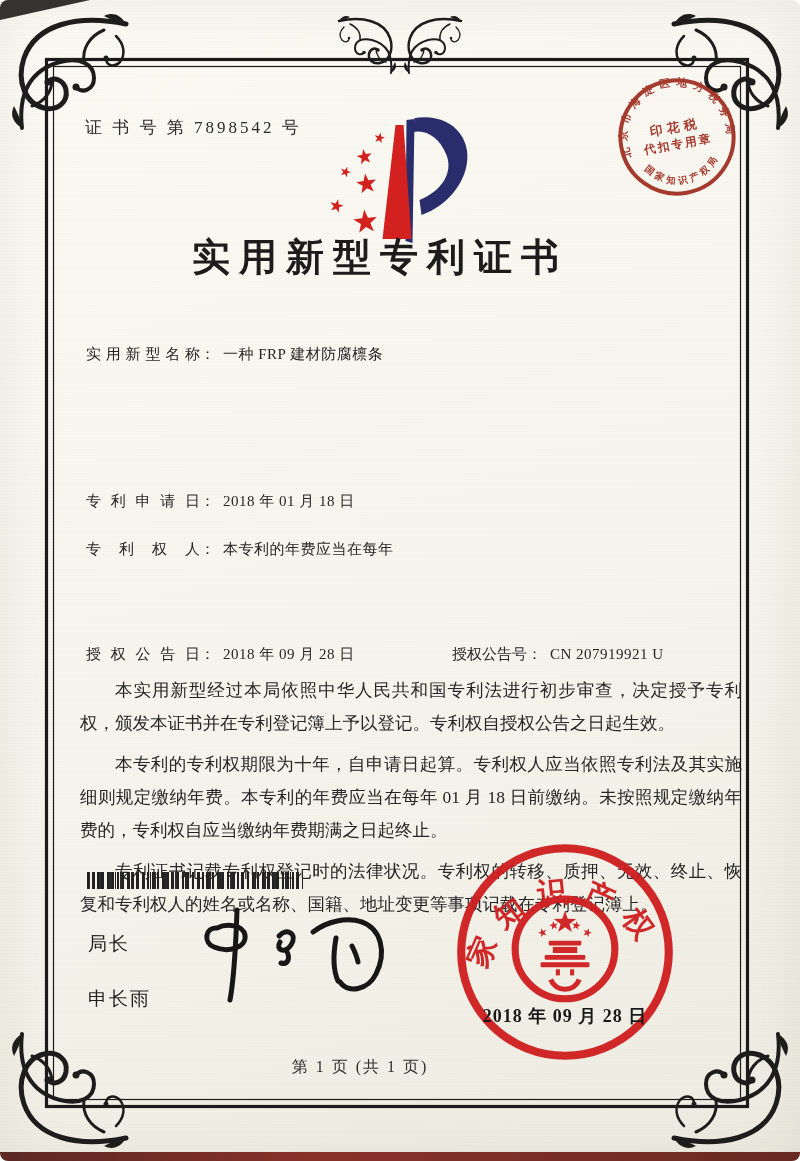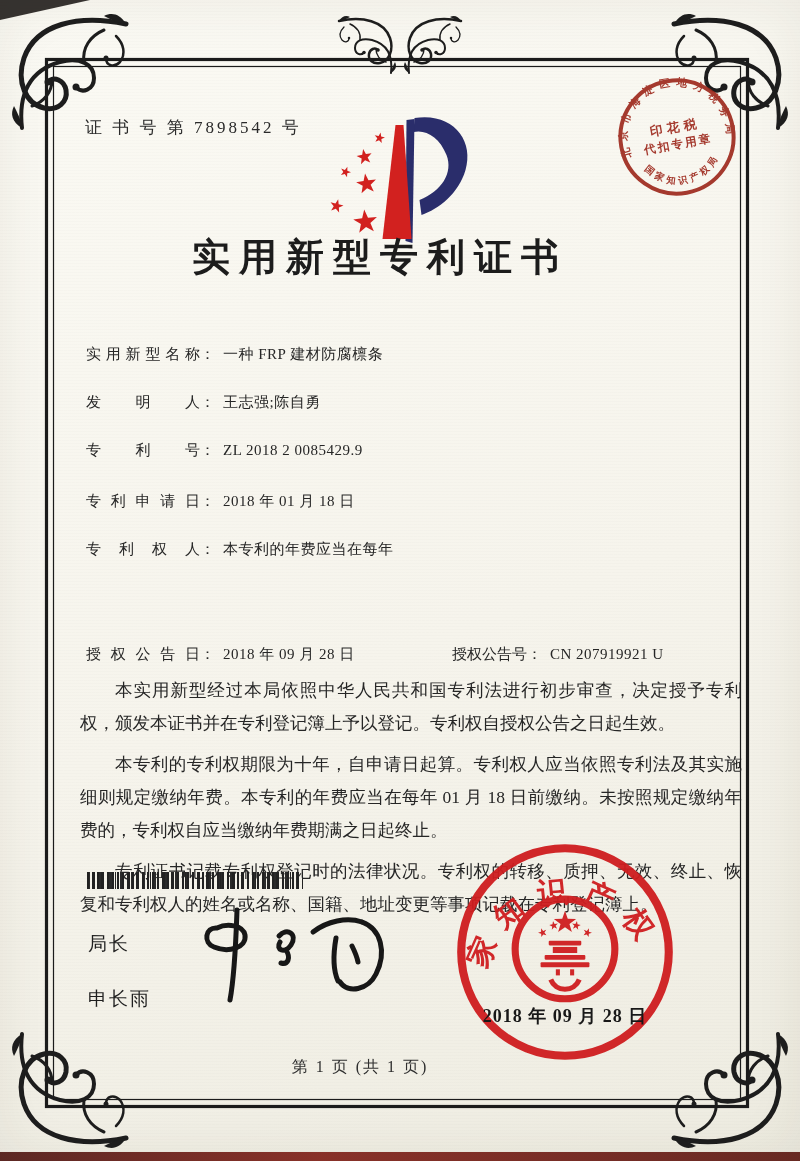--- a/index.html
+++ b/index.html
@@ -1,20 +1,21 @@
 <!DOCTYPE html>
 <html><head>
 <meta charset="utf-8">
 <style>
   html,body{margin:0;padding:0;}
   .page{
     position:relative;width:800px;height:1161px;overflow:hidden;
     background:linear-gradient(160deg,#fbfaf4 0%,#f6f4ec 55%,#eeece1 100%);
     font-family:"Liberation Serif","DejaVu Serif",serif;color:#222;
     box-shadow:inset 0 0 60px rgba(60,50,30,.08);
+    border-radius:8px;
   }
   .texture{position:absolute;inset:0;pointer-events:none;
     background:repeating-linear-gradient(0deg,rgba(0,0,0,.012) 0 1px,transparent 1px 3px);}
   .frame-layer{position:absolute;left:0;top:0;}
   .cert-no{position:absolute;left:85px;top:116px;font-size:17px;letter-spacing:3px;color:#2a2a2a;}
   .title{position:absolute;left:0;top:232px;width:760px;text-align:center;
     font-size:38px;font-weight:bold;letter-spacing:9px;color:#1c1c1c;}
   .logo{position:absolute;left:320px;top:112px;}
   .tax-stamp{position:absolute;left:616px;top:76px;transform:rotate(-10deg);opacity:.92;}
   .row{position:absolute;left:86px;width:680px;font-size:15px;color:#262626;white-space:nowrap;}
@@ -108,26 +109,20 @@
       <use href="#star" transform="translate(14,94) scale(0.7) rotate(14)"></use>
       <use href="#star" transform="translate(43,110) scale(1.25) rotate(-6)"></use>
     </g>
   </svg>
 
   <div class="title">实用新型专利证书</div>
 
   <div class="row" style="top:345px">
     <span class="lbl">实用新型名称</span><span>：</span><span class="val">一种 FRP 建材防腐檩条</span>
   </div>
-  <div class="row" style="top:393px">
-    <span class="lbl">发明人</span><span>：</span><span class="val">王志强;陈自勇</span>
-  </div>
-  <div class="row" style="top:441px">
-    <span class="lbl">专利号</span><span>：</span><span class="val">ZL 2018 2 0085429.9</span>
-  </div>
   <div class="row" style="top:492px">
     <span class="lbl">专利申请日</span><span>：</span><span class="val">2018 年 01 月 18 日</span>
   </div>
   <div class="row" style="top:540px">
     <span class="lbl">专利权人</span><span>：</span><span class="val">本专利的年费应当在每年</span>
   </div>
   <div class="row" style="top:645px">
     <span class="lbl">授权公告日</span><span>：</span><span class="val">2018 年 09 月 28 日</span>
     <span class="right-pair">
       <span>授权公告号</span><span>：</span><span class="val">CN 207919921 U</span>

